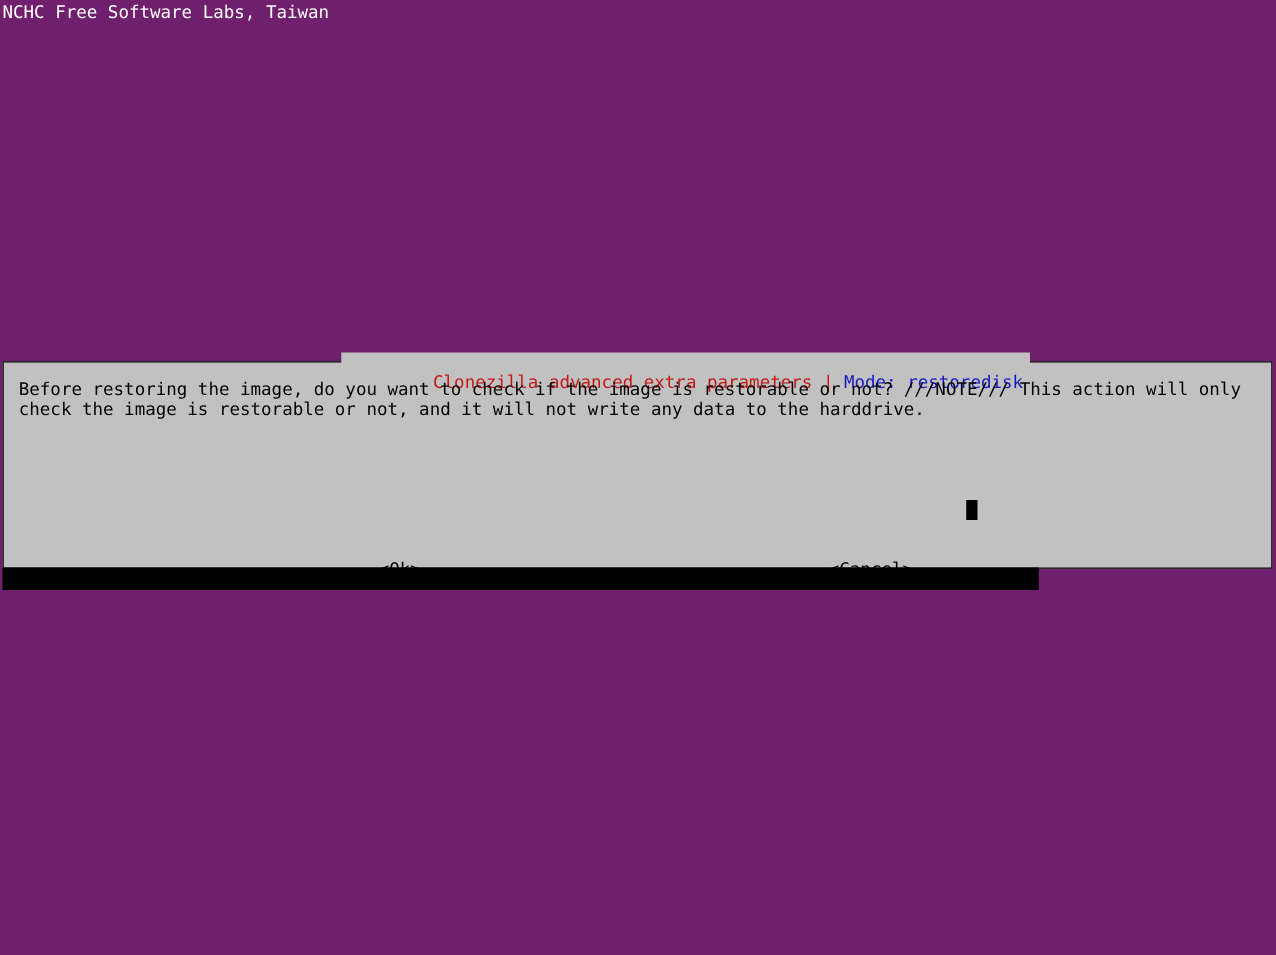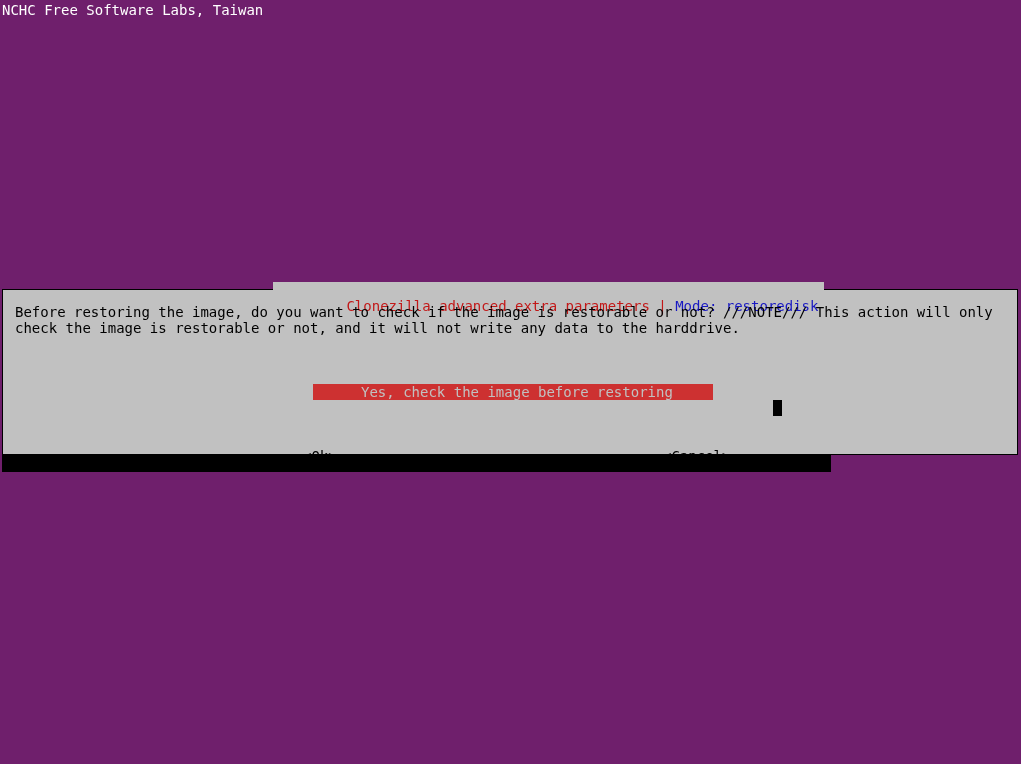--- a/index.html
+++ b/index.html
@@ -121,21 +121,20 @@
   <div class="dialog-wrap">
     <div class="dialog">
 
       <div class="title-cut">
         <span class="title-red">Clonezilla advanced extra parameters</span><span class="title-red"> | </span><span class="title-blue">Mode: restoredisk</span>
       </div>
 
       <div class="message">Before restoring the image, do you want to check if the image is restorable or not? ///NOTE/// This action will only check the image is restorable or not, and it will not write any data to the harddrive.</div>
 
       <div class="options">
-        <span class="opt-row"><span class="opt-selected">Yes, check the image before restoring</span></span>
       </div>
 
       <div class="cursor-block"></div>
 
       <div class="buttons-row">
         <span class="btn-ok">&lt;Ok&gt;</span>
         <span class="btn-cancel">&lt;Cancel&gt;</span>
       </div>
 
     </div>

